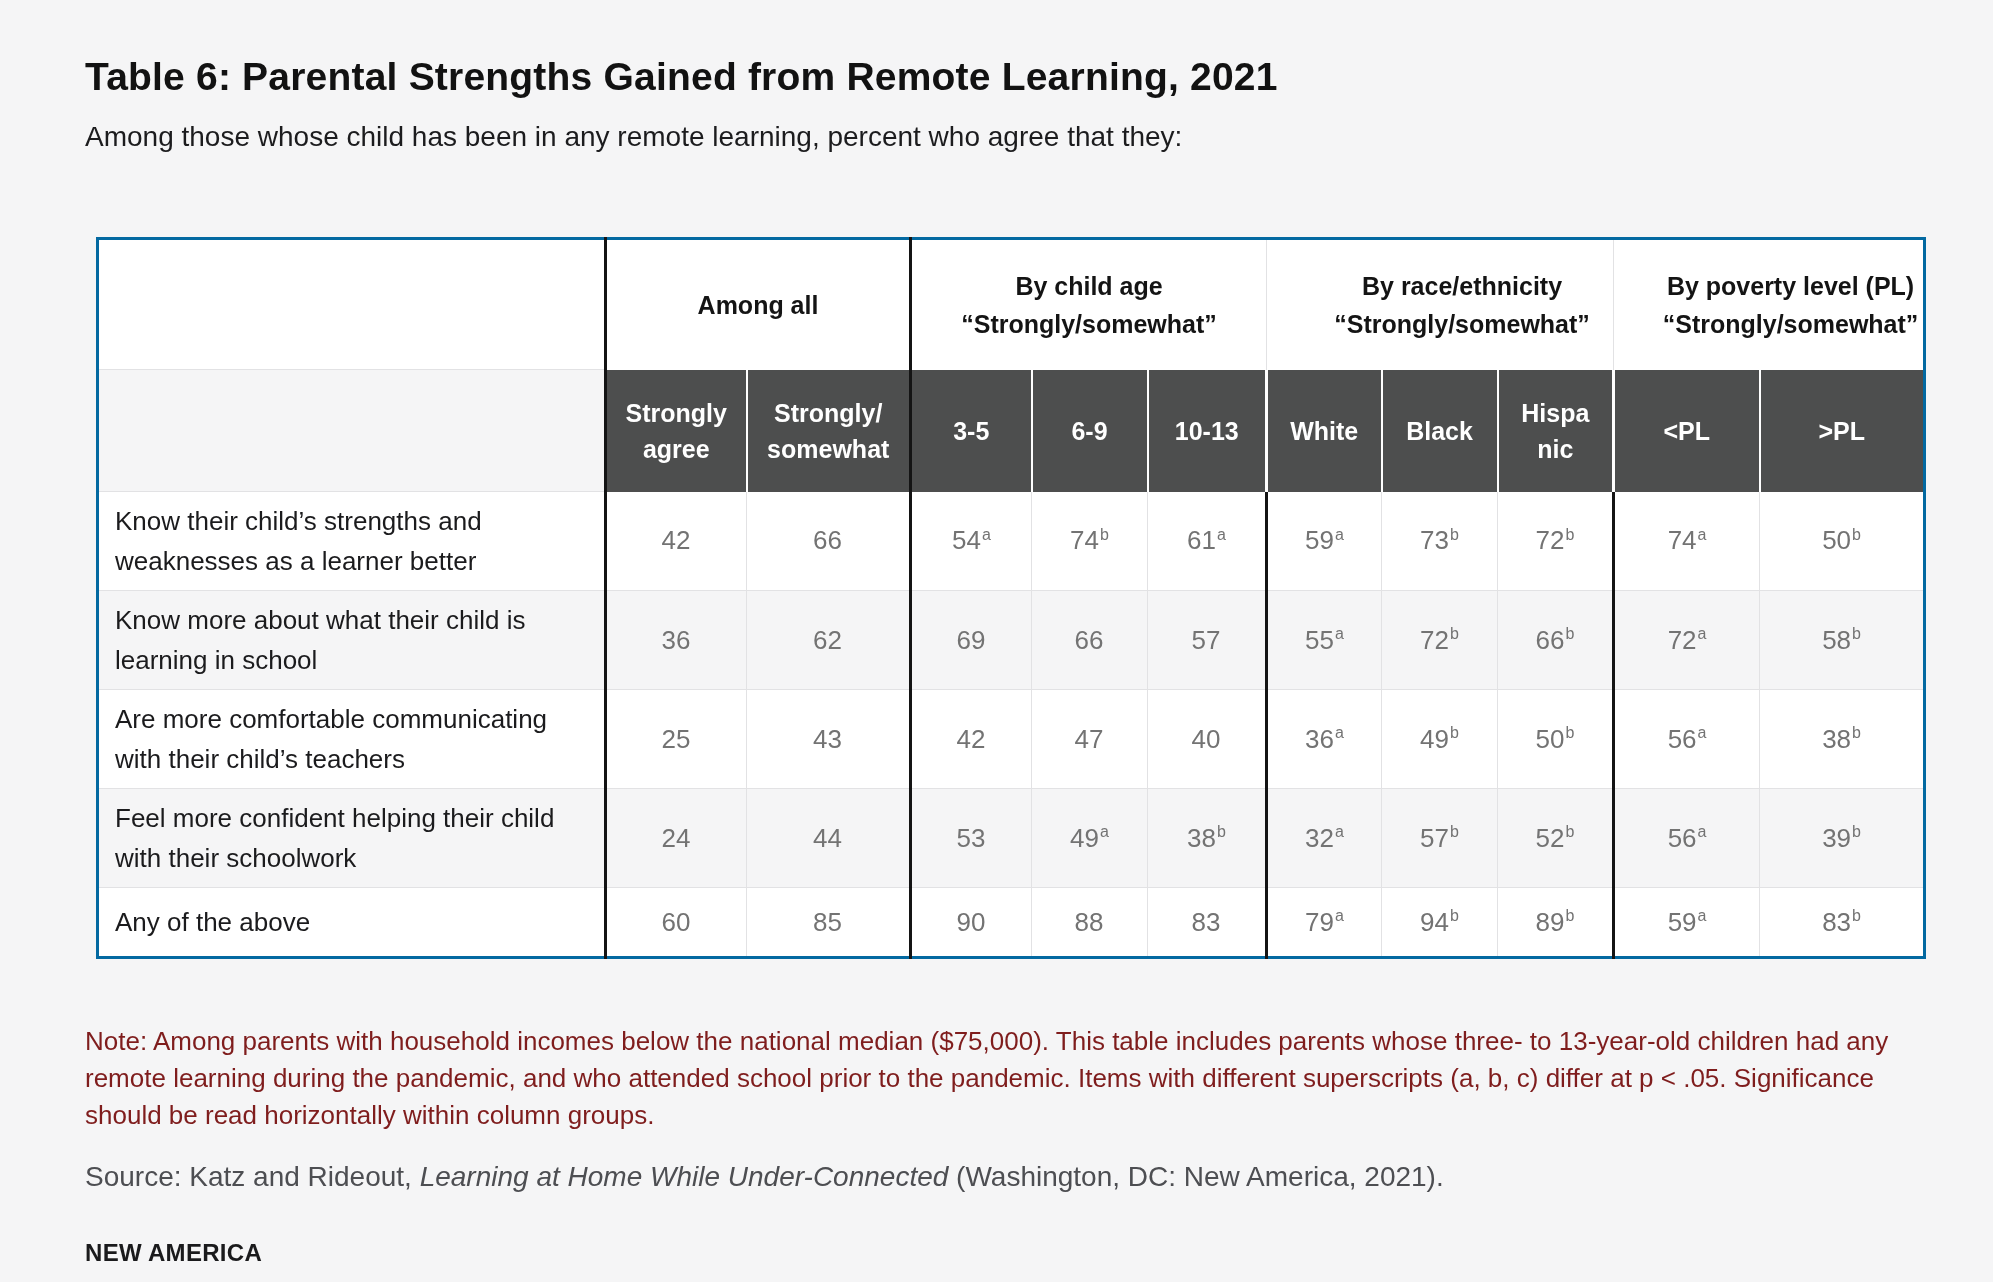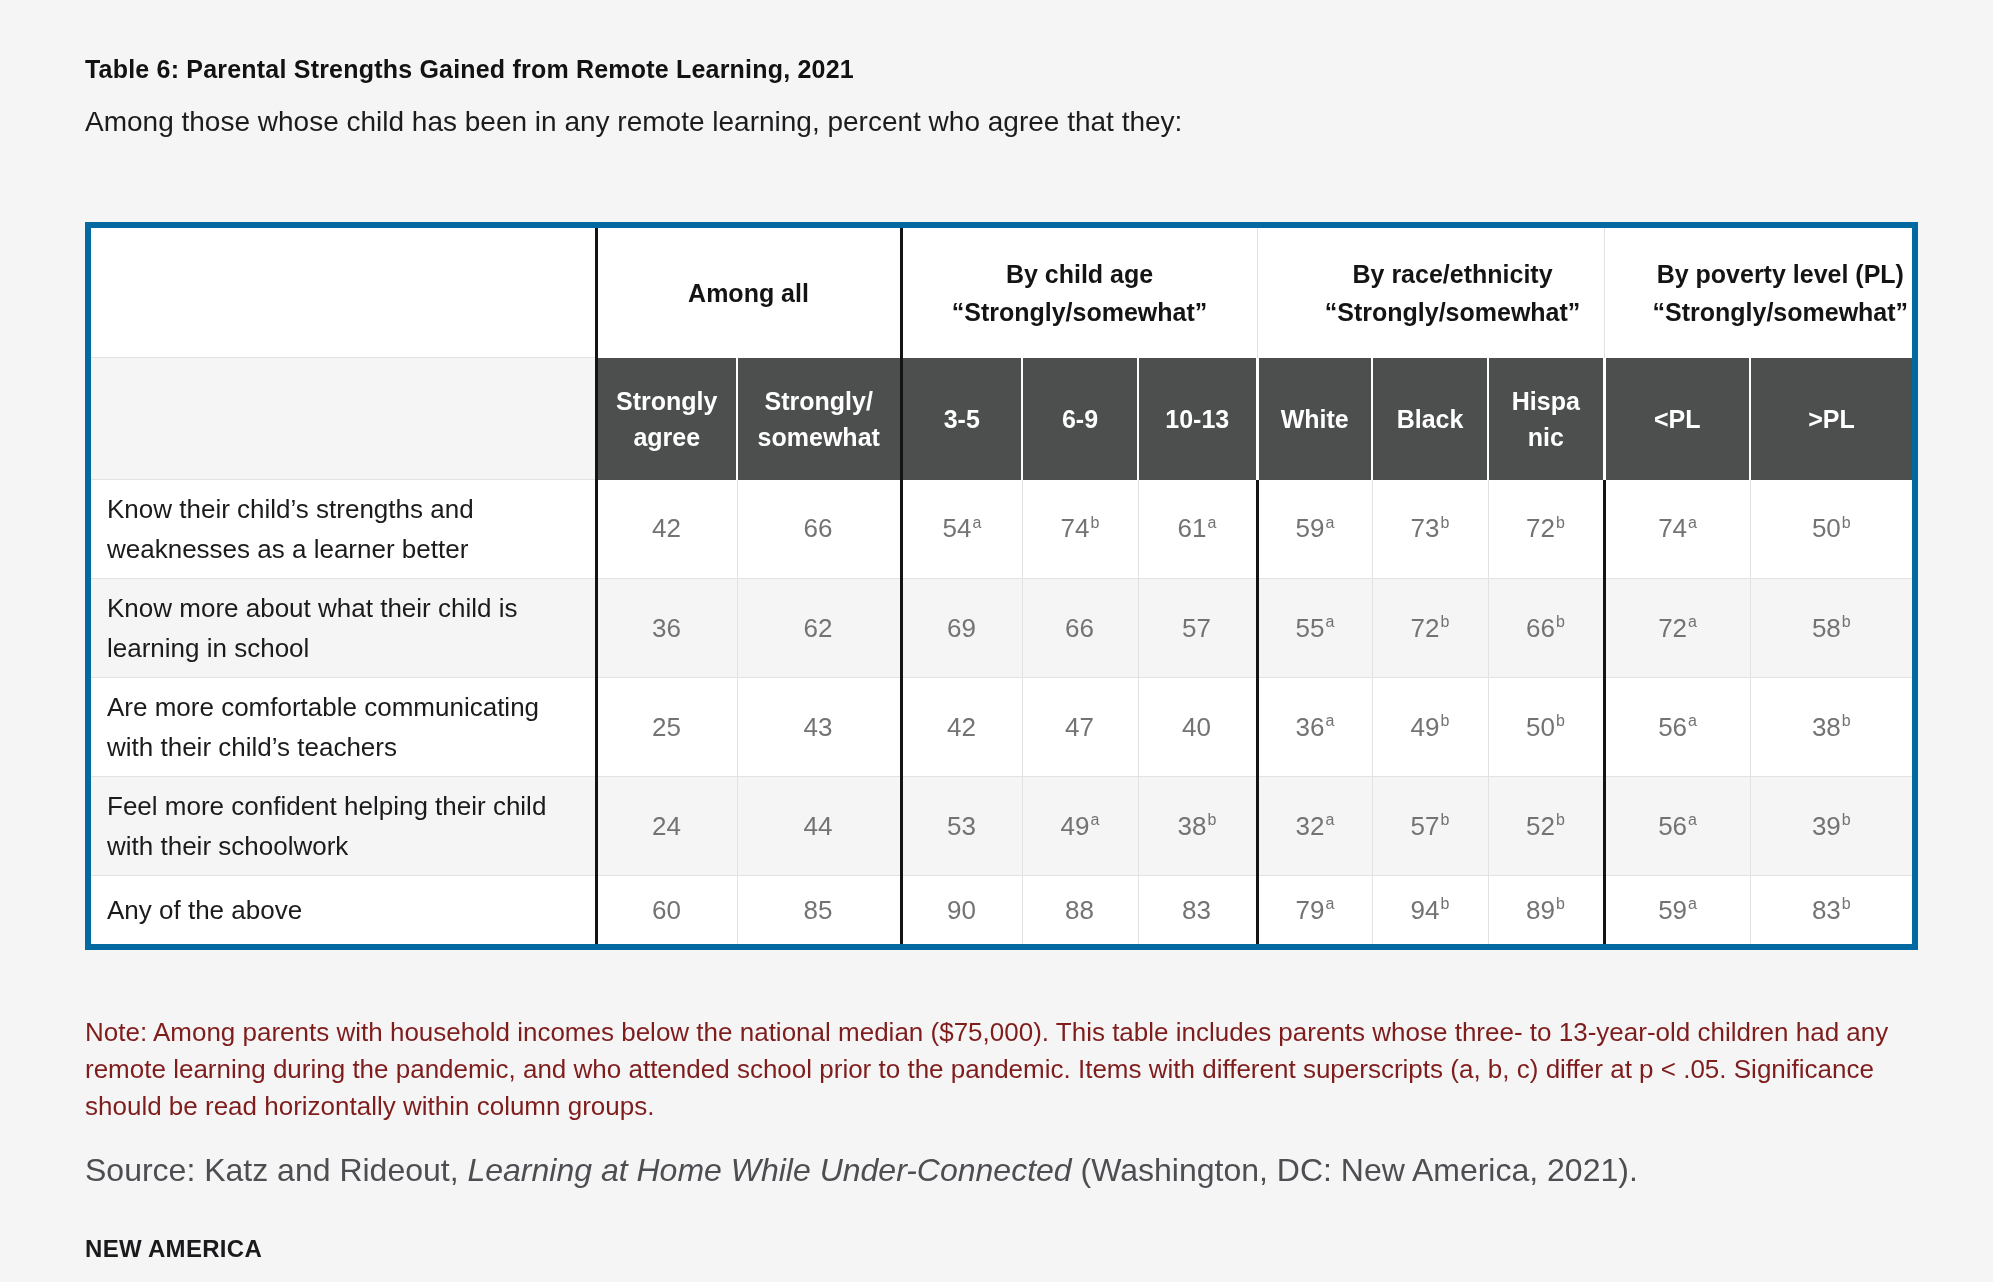--- a/index.html
+++ b/index.html
@@ -10,37 +10,38 @@
   }
   .page {
     position: relative;
     width: 1993px;
     height: 1282px;
     box-sizing: border-box;
     padding: 55px 80px 0 85px;
     overflow: hidden;
   }
   .title {
-    font-size: 25px;
+    font-size: 39px;
     font-weight: 700;
     color: #121212;
     letter-spacing: 0.2px;
     margin: 0 0 22px 0;
   }
   .subtitle {
     font-size: 28px;
     color: #1c1c1e;
     margin: 0 0 84px 0;
   }
   table.data-table {
     border-collapse: collapse;
     table-layout: fixed;
     width: 1827px;
     background: #ffffff;
-    border: 6px solid #0369a1;
+    border: 3px solid #0369a1;
+    margin-left: 11px;
   }
   
   .group-row th {
     background: #ffffff;
     font-size: 25px;
     font-weight: 700;
     color: #141414;
     height: 129px;
     text-align: center;
     vertical-align: middle;
@@ -109,21 +110,21 @@
   }
   
   .note {
     font-size: 26px;
     color: #7f1d1d;
     line-height: 37px;
     max-width: 1810px;
     margin: 64px 0 9px 0;
   }
   .source {
-    font-size: 32px;
+    font-size: 28px;
     color: #4d4e52;
     margin: 27px 0 0 0;
   }
   .source .book { font-style: italic; }
   .logo {
     font-size: 24px;
     font-weight: 700;
     color: #1a1a1c;
     letter-spacing: 0.3px;
     margin: 46px 0 0 0;

